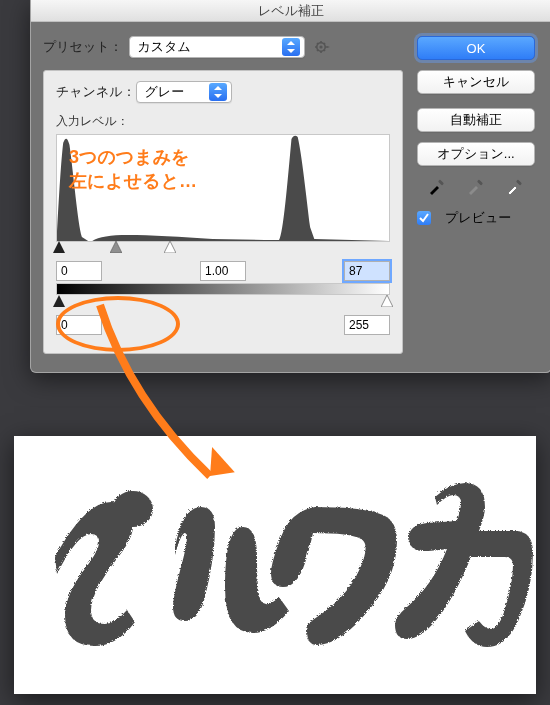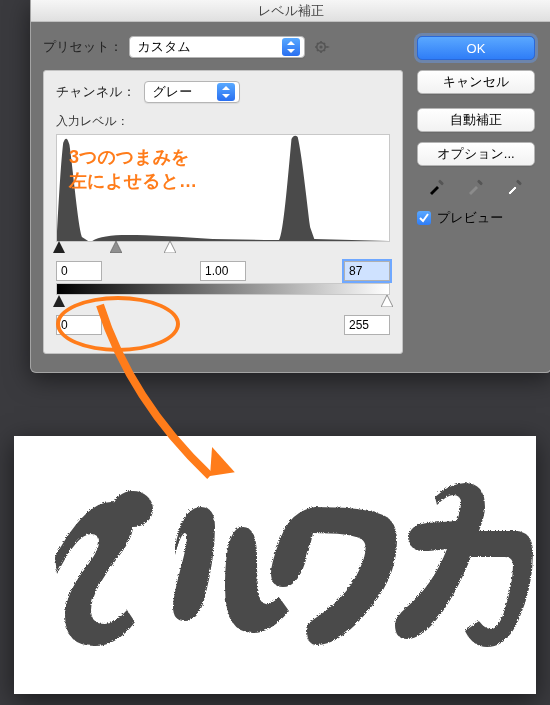--- a/index.html
+++ b/index.html
@@ -76,21 +76,21 @@
   }
 
   .panel {
     border: 1px solid #c2c2c2;
     border-radius: 3px;
     padding: 10px 12px 18px 12px;
     position: relative;
     background: #ececec;
   }
   .channel-row {
-    display: flex; align-items: center; gap: 8px;
+    display: flex; align-items: center; 
     margin-bottom: 10px;
   }
   .sub-label { font-size: 12px; color: #333; margin-bottom: 4px; }
 
   .histogram-box {
     background: #fff;
     border: 1px solid #c8c8c8;
     height: 108px;
     position: relative;
     overflow: hidden;
@@ -171,21 +171,21 @@
     color: #fff;
   }
   .btn.primary.active { box-shadow: 0 0 0 3px rgba(100,160,255,.4); }
 
   .eyedrop-row {
     display: flex; justify-content: space-around;
     margin: 8px 0 10px 0;
   }
   .eyedrop-row span { width: 26px; text-align:center; }
 
-  .preview-row { display:flex; align-items:center; gap:6px; }
+  .preview-row { display:flex; align-items:center; gap:14px; }
   .chk {
     width: 14px; height: 14px;
     border-radius: 3px;
     background: linear-gradient(#5aa8ff,#2f7df7);
     display:flex; align-items:center; justify-content:center;
   }
 
   .result-panel {
     position: absolute;
     left: 14px; top: 436px;

